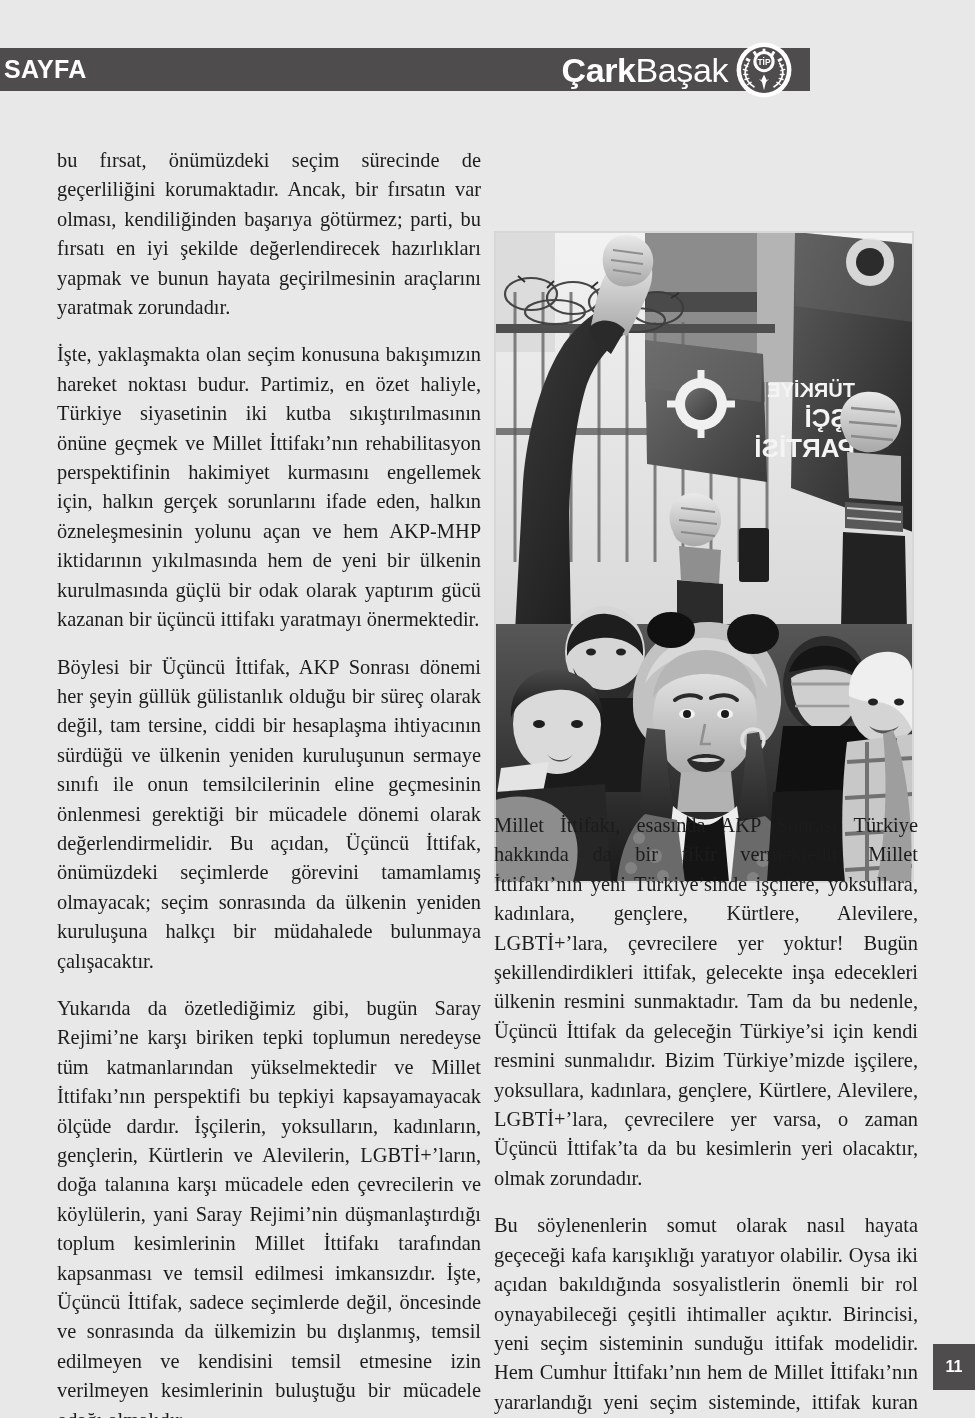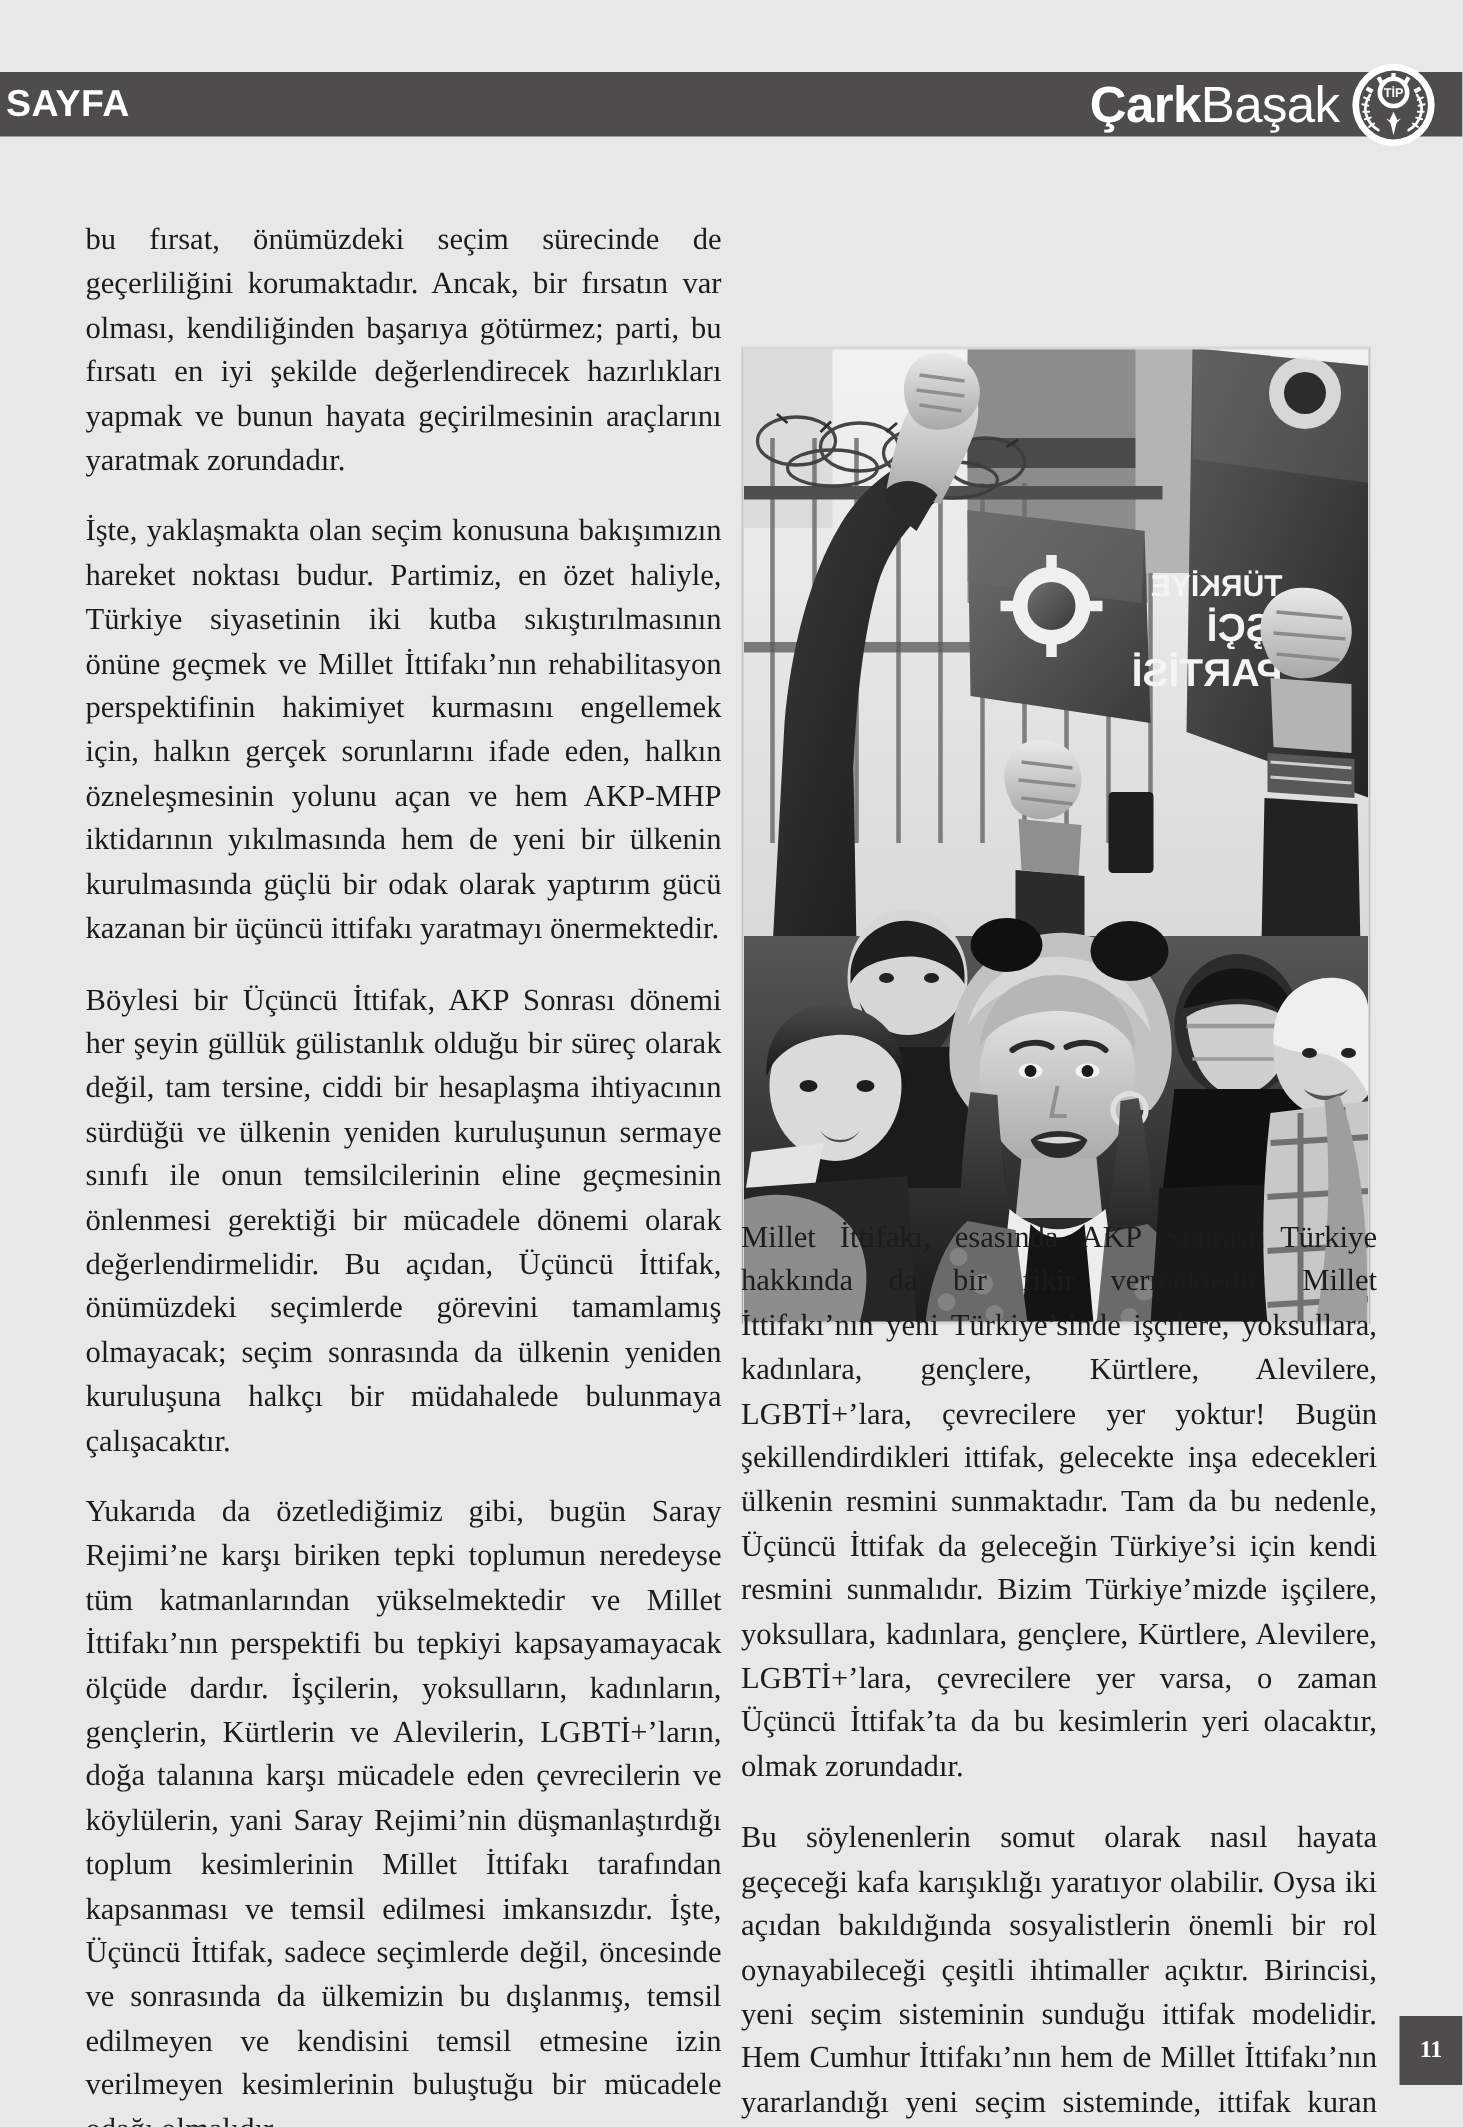--- a/index.html
+++ b/index.html
@@ -17,21 +17,21 @@
     width: 975px;
     height: 1418px;
     background: #e8e8e8;
   }
 
   
   .header-bar {
     position: absolute;
     left: 0;
     top: 48px;
-    width: 975px;
+    width: 810px;
     height: 43px;
     background: #4e4c4d;
     display: flex;
     align-items: center;
     justify-content: space-between;
   }
 
   .header-title {
     font-family: "Liberation Sans", sans-serif;
     font-size: 25px;
@@ -108,21 +108,21 @@
 
   
   .page-number {
     position: absolute;
     right: 0px;
     bottom: 28px;
     width: 42px;
     height: 46px;
     background: #4e4c4d;
     color: #ffffff;
-    font-family: Liberation Serif, serif;
+    font-family: Liberation Sans, sans-serif;
     font-size: 16px;
     font-weight: 700;
     display: flex;
     align-items: center;
     justify-content: center;
     line-height: 1;
   }
 </style>
 </head>
 <body>

